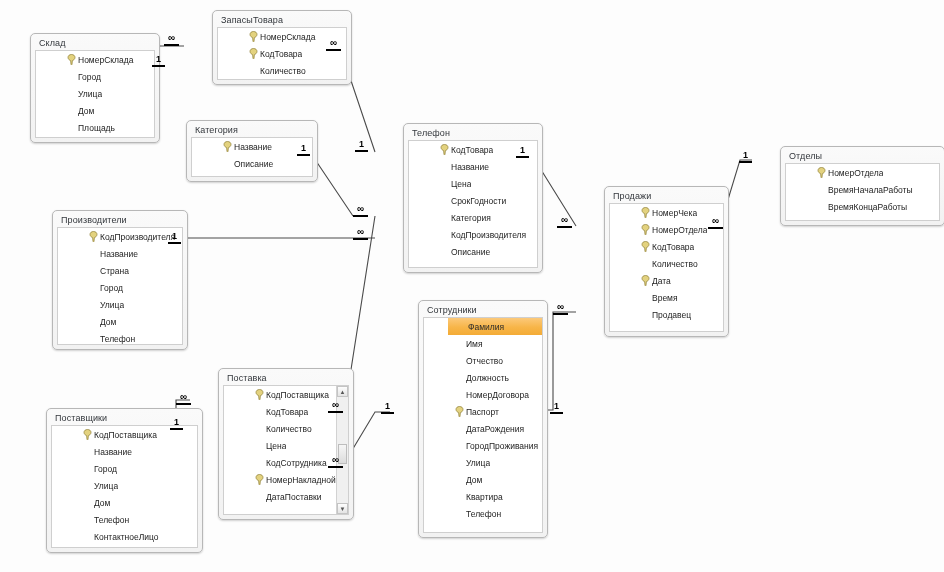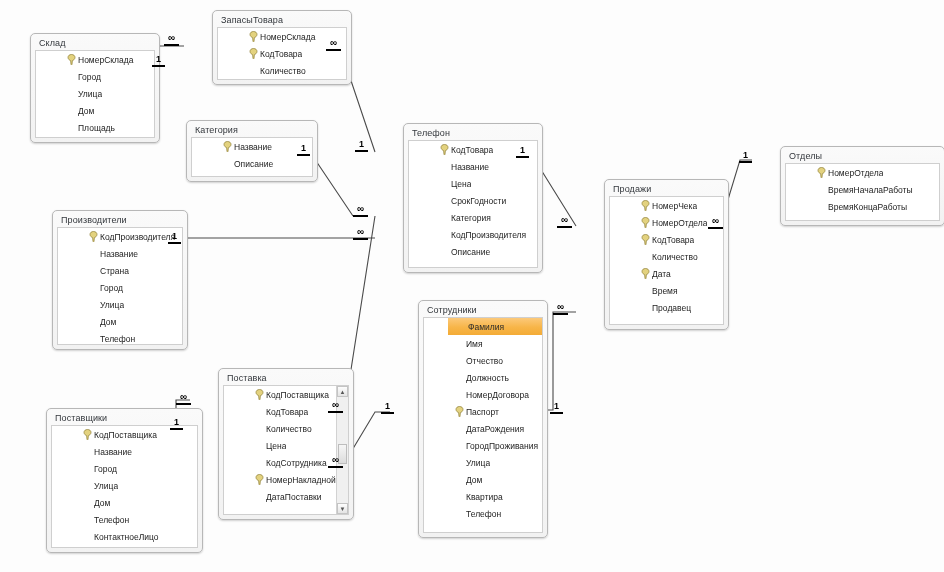--- a/index.html
+++ b/index.html
@@ -255,21 +255,21 @@
           <div class="field">
             <span class="key-slot"></span>
             <span class="fname">Дом</span>
           </div>
           <div class="field">
             <span class="key-slot"></span>
             <span class="fname">Телефон</span>
           </div>
         </div>
       </div>
-      <div class="tbl" id="tbl-prodazhi" style="left: 576px; top: 179px; width: 125px; height: 151px;">
+      <div class="tbl" id="tbl-prodazhi" style="left: 576px; top: 186px; width: 125px; height: 151px;">
         <div class="tbl-title">Продажи</div>
         <div class="tbl-body" style="height: 129px;">
           <div class="field">
             <span class="key-slot">
               <svg width="9" height="11" viewBox="0 0 9 11">
                 <path d="M4.5 0.5 C2.3 0.5 1 1.8 1 3.4 C1 5.0 2.3 6.1 3.6 6.6 L4.0 10.4 L4.5 10.9 L5.0 10.4 L5.4 6.6 C6.7 6.1 8 5.0 8 3.4 C8 1.8 6.7 0.5 4.5 0.5 Z" fill="#e3d27f" stroke="#8d7c32" stroke-width="0.7"></path>
               </svg>
             </span>
             <span class="fname">НомерЧека</span>
           </div>

